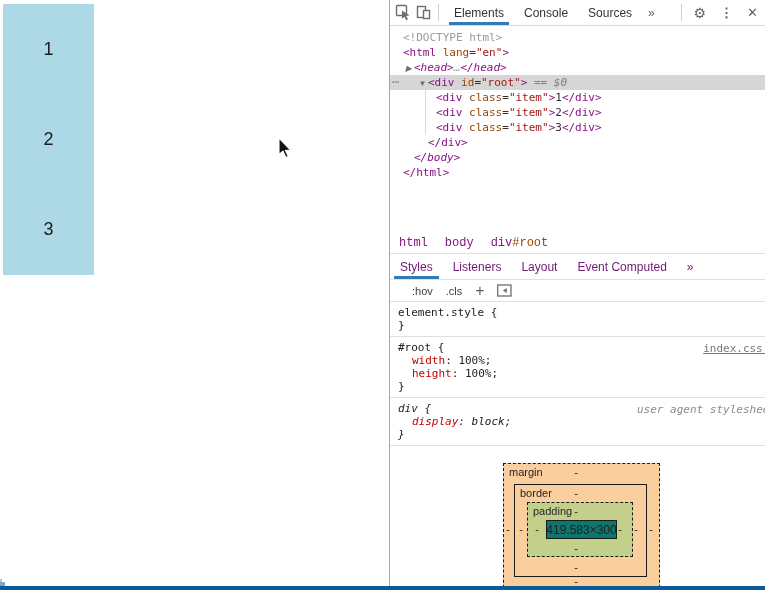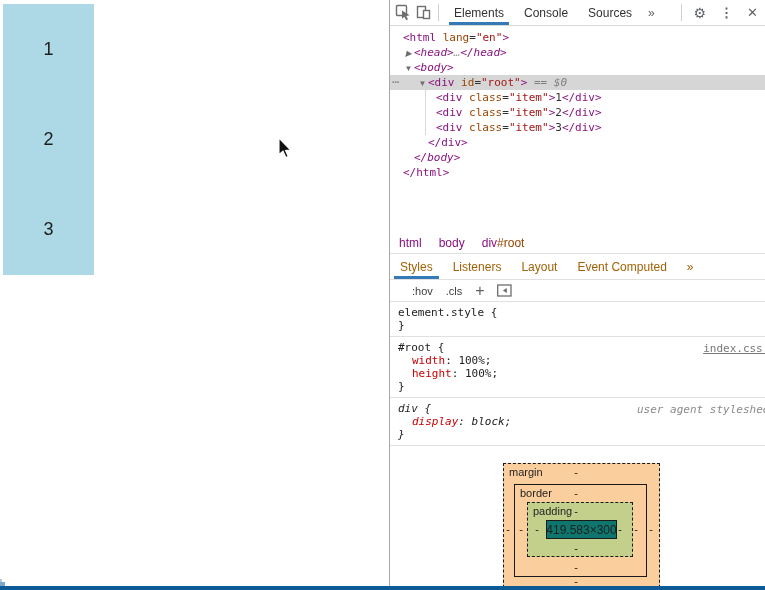--- a/index.html
+++ b/index.html
@@ -54,26 +54,26 @@
   .tk-a { color:#994500; }
   .tk-v { color:#a31515; }
   .tk-p { color:#303030; }
   .tk-g { color:#9a9a9a; }
   .tk-m { color:#7f7f7f; font-style:italic; }
 
   
   .crumbs { position:absolute; top:233px; left:0; right:0; height:21px;
             border-bottom:1px solid #e0e0e0; display:flex; align-items:center;
             padding-left:9px; font-size:12px; }
-  .crumb { margin-right:17px; white-space:pre; }
+  .crumb { margin-right:17px; white-space:pre;font-family:Liberation Mono, monospace; }
 
   
   .subtabs { position:absolute; top:254px; left:0; right:0; height:26px;
              border-bottom:1px solid #e0e0e0; display:flex; align-items:center;
-             font-size:12px; color:#a16207; }
+             font-size:12px; color:#701a75; }
   .stab { padding:0 10px; height:100%; display:flex; align-items:center; position:relative; }
   .stab.active::after { content:''; position:absolute; left:4px; right:4px; bottom:0;
                         height:3px; background:#337ab7; }
 
   
   .filterbar { position:absolute; top:280px; left:0; right:0; height:22px;
                border-bottom:1px solid #e0e0e0; display:flex; align-items:center;
                padding:0 7px 0 9px; }
   .filter-input { flex:1; font-size:12px; color:#9a9a9a; }
   .mini-btn { font-family:Liberation Sans, sans-serif; font-size:11px; color:#3c3c3c;
@@ -162,23 +162,23 @@
       <span class="more-tabs">»</span>
       <div class="tb-right">
         <span class="vsep"></span>
         <span class="glyph">⚙</span>
         <span class="glyph menu">⋮</span>
         <span class="glyph close">✕</span>
       </div>
     </div>
 
     <div class="tree" id="dom-tree">
+        <div class="tline lvl0"><span class="tk-g">&lt;!DOCTYPE html&gt;</span></div>
         <div class="tline lvl0"><span class="tk-t">&lt;html</span><span class="tk-a"> lang</span><span class="tk-p">=</span><span class="tk-v">"en"</span><span class="tk-t">&gt;</span></div>
         <div class="tline lvl1"><span class="arw">▶</span><span class="tk-t">&lt;head&gt;</span><span class="tk-g">…</span><span class="tk-t">&lt;/head&gt;</span></div>
-        <div class="tline lvl1"><span class="arw">▼</span><span class="tk-t">&lt;body&gt;</span></div>
         <div class="tline lvl2 sel"><span class="dots">⋯</span><span class="arw">▼</span><span class="tk-t">&lt;div</span><span class="tk-a"> id</span><span class="tk-p">=</span><span class="tk-v">"root"</span><span class="tk-t">&gt;</span><span class="tk-m"> == $0</span></div>
         <div class="tline lvl3 guide"><span class="tk-t">&lt;div</span><span class="tk-a"> class</span><span class="tk-p">=</span><span class="tk-v">"item"</span><span class="tk-t">&gt;</span><span class="tk-p">1</span><span class="tk-t">&lt;/div&gt;</span></div>
         <div class="tline lvl3 guide"><span class="tk-t">&lt;div</span><span class="tk-a"> class</span><span class="tk-p">=</span><span class="tk-v">"item"</span><span class="tk-t">&gt;</span><span class="tk-p">2</span><span class="tk-t">&lt;/div&gt;</span></div>
         <div class="tline lvl3 guide"><span class="tk-t">&lt;div</span><span class="tk-a"> class</span><span class="tk-p">=</span><span class="tk-v">"item"</span><span class="tk-t">&gt;</span><span class="tk-p">3</span><span class="tk-t">&lt;/div&gt;</span></div>
         <div class="tline lvl2"><span class="tk-t">&lt;/div&gt;</span></div>
         <div class="tline lvl1"><span class="tk-t">&lt;/body&gt;</span></div>
         <div class="tline lvl0"><span class="tk-t">&lt;/html&gt;</span></div>
       </div>
 
     <div class="crumbs" id="crumbs">

